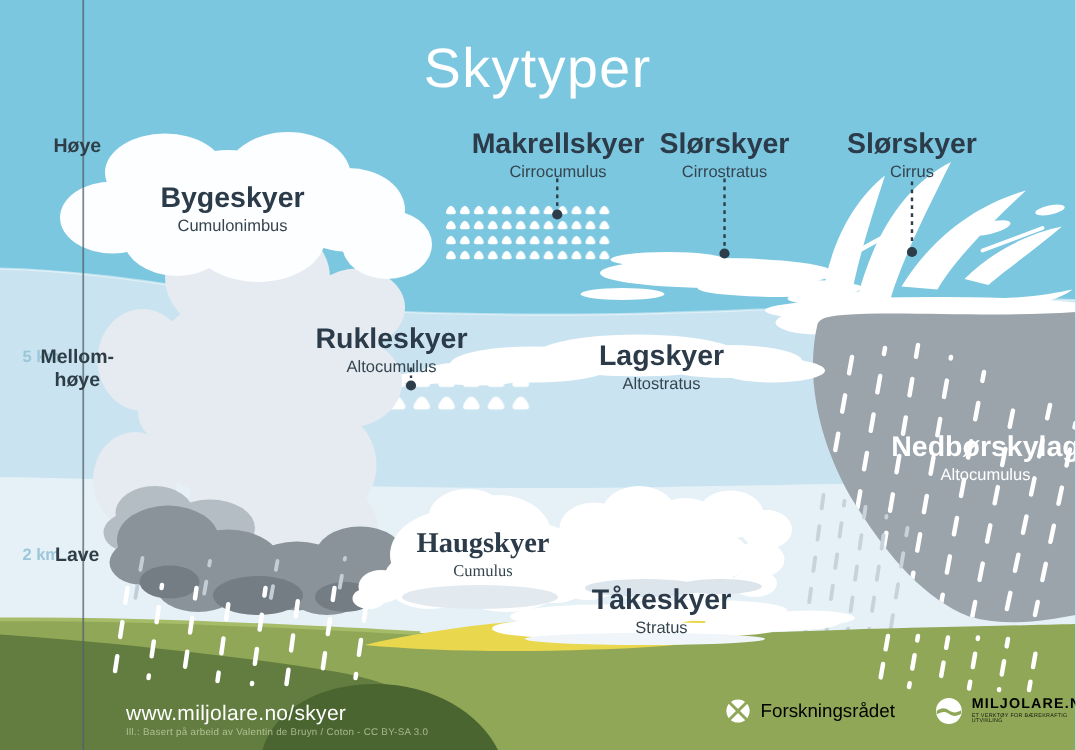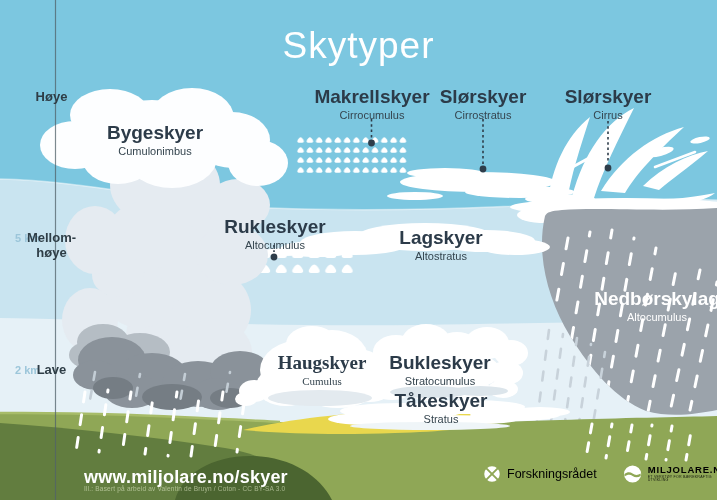--- a/index.html
+++ b/index.html
@@ -22,29 +22,29 @@
 
   
   .cl{position:absolute;transform:translateX(-50%);text-align:center;color:#2c3b49;white-space:nowrap;}
   .cl .n{font-size:19px;font-weight:bold;line-height:1.1;}
   .cl .l{font-size:11px;line-height:1.3;color:#35454f;}
   .cl.light,.cl.light .l{color:#ffffff;}
   .cl-byge{left:155px;top:123px;}
   .cl-makrell{left:372px;top:87px;}
   .cl-slor{left:483px;top:87px;}
   .cl-fjar{left:608px;top:87px;}
-  .cl-rukle{left:275px;top:217px;}
+  .cl-rukle{left:261px;top:217px;}
   .cl-lag{left:441px;top:228px;}
   .cl-nedbor{left:657px;top:289px;}
   .cl-haug{left:322px;top:353px;font-family:Liberation Serif, serif;}
   .cl-bukle{left:440px;top:353px;}
   .cl-take{left:441px;top:391px;}
 
   
-  .footer-url{position:absolute;left:84px;top:467px;color:#ffffff;font-size:18px;font-weight:700;letter-spacing:.2px;}
+  .footer-url{position:absolute;left:84px;top:467px;color:#ffffff;font-size:14px;font-weight:400;letter-spacing:.2px;}
   .footer-attr{position:absolute;left:84px;top:485px;color:rgba(238,245,214,.55);font-size:6.5px;letter-spacing:.2px;}
   .logos{position:absolute;left:483px;top:464px;display:flex;align-items:center;gap:26px;}
   .logo{display:flex;align-items:center;gap:6px;color:#000000;}
   .logo .txt{font-size:12.5px;font-weight:500;}
   .logo .stack{display:flex;flex-direction:column;line-height:1;}
   .logo .big{font-size:9.5px;font-weight:bold;letter-spacing:.8px;}
   .logo .tag{font-size:3.6px;letter-spacing:.2px;opacity:.85;margin-top:1px;}
 </style>
 </head>
 <body>
@@ -301,24 +301,20 @@
     <div class="n">Lagskyer</div>
     <div class="l">Altostratus</div>
   </div>
   <div class="cl cl-nedbor light">
     <div class="n">Nedbørskylag</div>
     <div class="l">Altocumulus</div>
   </div>
   <div class="cl cl-haug">
     <div class="n">Haugskyer</div>
     <div class="l">Cumulus</div>
-  </div>
-  <div class="cl cl-bukle">
-    <div class="n">Bukleskyer</div>
-    <div class="l">Stratocumulus</div>
   </div>
   <div class="cl cl-take">
     <div class="n">Tåkeskyer</div>
     <div class="l">Stratus</div>
   </div>
 
   <div class="footer-url">www.miljolare.no/skyer</div>
   <div class="footer-attr">Ill.: Basert på arbeid av Valentin de Bruyn / Coton - CC BY-SA 3.0</div>
 
   <div class="logos">

